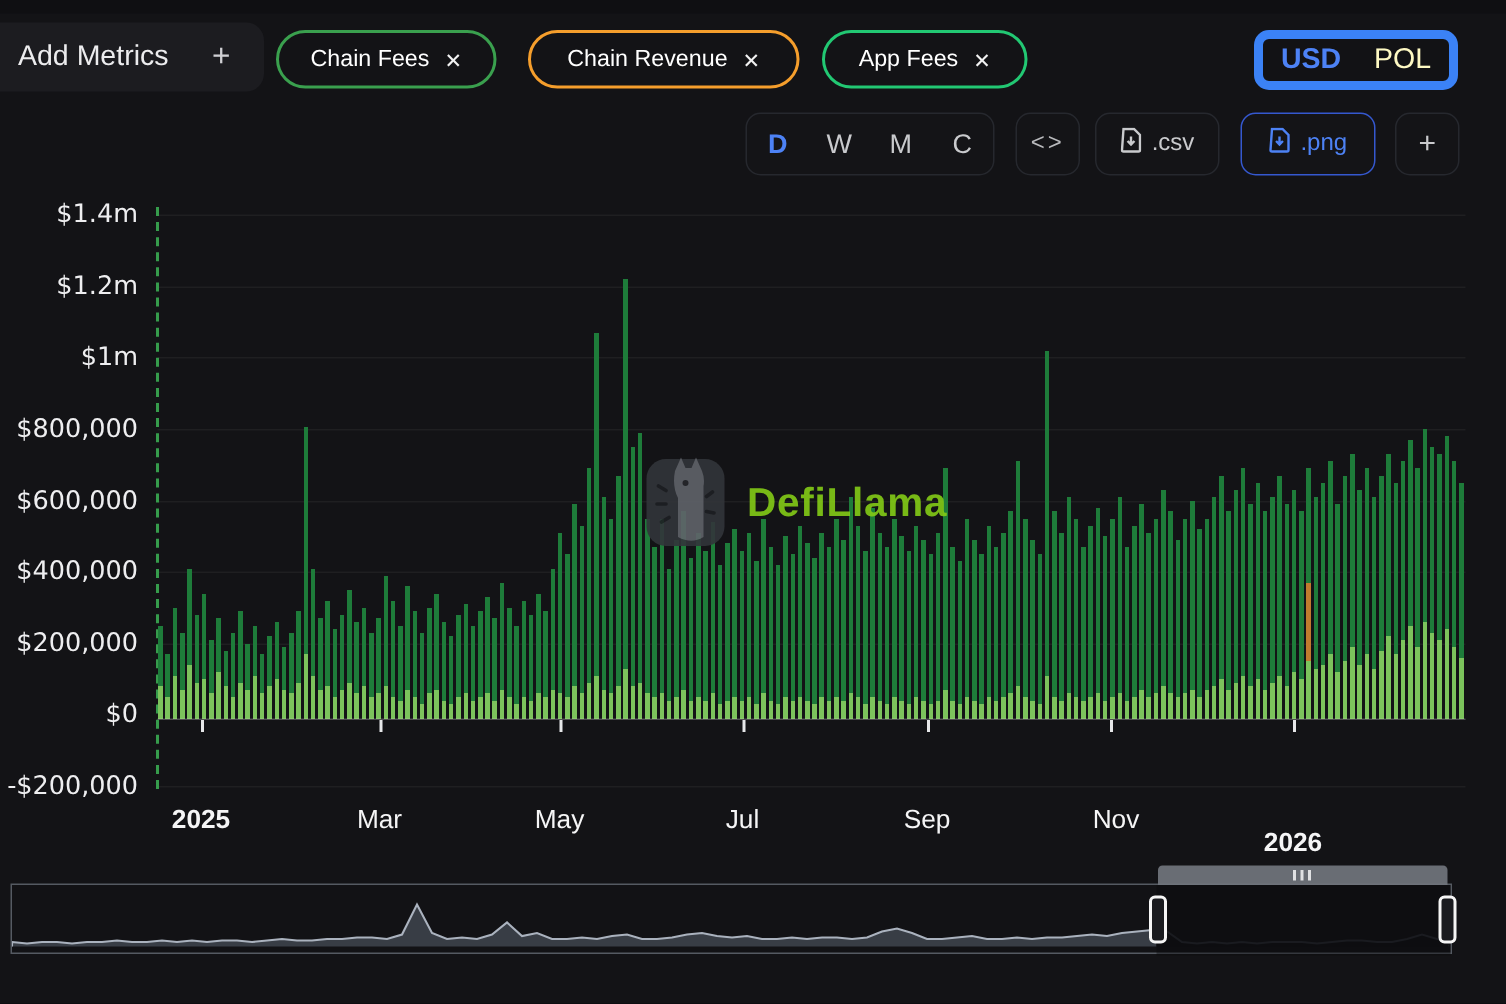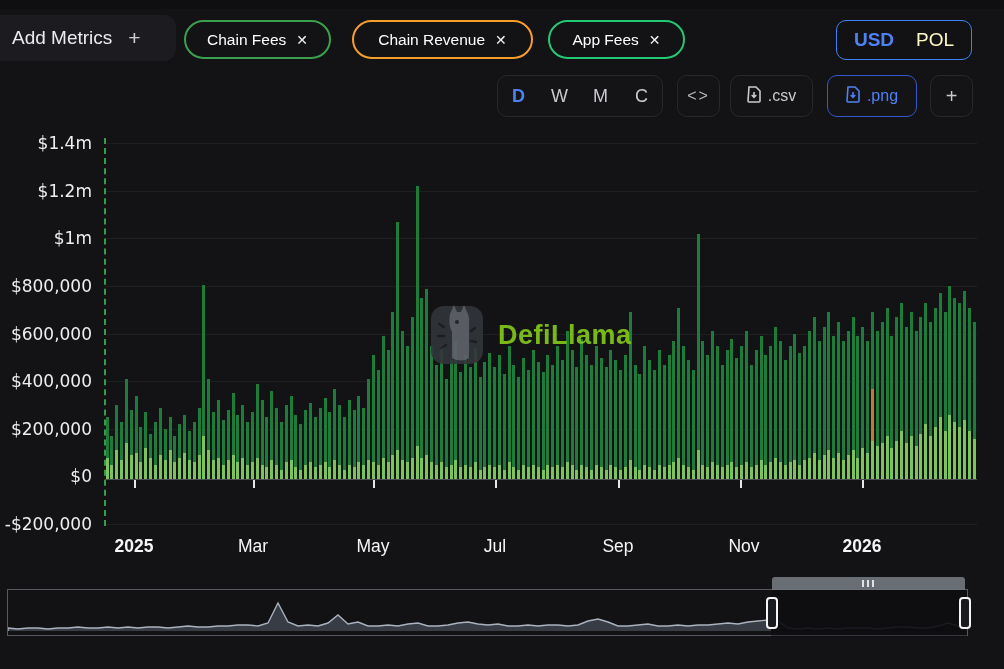--- a/index.html
+++ b/index.html
@@ -8,36 +8,36 @@
     position:relative; width:1004px; height:669px;
     background:#131316; overflow:hidden;
     font-family:"Liberation Sans", sans-serif; color:#ececee;
   }
   .topstrip { position:absolute; left:0; top:0; width:1004px; height:9px; background:#0f0f12; }
 
   
   .add-metrics {
     position:absolute; left:0; top:15px; height:46px; width:176px;
     background:#1c1c20; border-radius:0 12px 12px 0;
-    display:flex; align-items:center; padding-left:12px; gap:16px; cursor:pointer;
+    display:flex; align-items:center; padding-left:12px; gap:29px; cursor:pointer;
   }
   .add-metrics .lbl { font-size:19px; color:#ececee; }
   .add-metrics .plus { font-size:21px; color:#cfcfd3; font-weight:300; }
 
   .pill {
     position:absolute; top:20px; height:39px; border-radius:999px;
     border:2px solid #3aa04e; display:flex; align-items:center; justify-content:center;
     gap:10px; padding:0 18px; background:transparent; cursor:pointer;
   }
   .pill .plabel { font-size:15.5px; color:#ffffff; white-space:nowrap; }
   .pill .pclose { font-size:14px; color:#f2f2f2; }
 
   .cur-toggle {
     position:absolute; left:836px; top:20px; width:136px; height:40px;
-    border:1px solid #3b82f6; border-radius:10px;
+    border:6px solid #3b82f6; border-radius:10px;
     display:flex; align-items:center; justify-content:center; gap:22px; background:#121215;
   }
   .cur-opt { font-size:19px; color:#fef9c3; cursor:pointer; }
   .cur-opt.active { color:#4d82f5; font-weight:bold; }
 
   
   .tbtn {
     position:absolute; top:75px; height:42px; border:1px solid #26282e; border-radius:10px;
     background:#141417; display:flex; align-items:center; justify-content:center;
     color:#c9cacd; cursor:pointer;
@@ -558,21 +558,21 @@
       <div class="xlabel" style="left: 253px;">Mar</div>
       <div class="xtick" style="left: 373px;"></div>
       <div class="xlabel" style="left: 373px;">May</div>
       <div class="xtick" style="left: 495px;"></div>
       <div class="xlabel" style="left: 495px;">Jul</div>
       <div class="xtick" style="left: 618px;"></div>
       <div class="xlabel" style="left: 618px;">Sep</div>
       <div class="xtick" style="left: 740px;"></div>
       <div class="xlabel" style="left: 744px;">Nov</div>
       <div class="xtick" style="left: 862px;"></div>
-      <div class="xlabel bold" style="left: 862px;">2026</div>
+      <div class="xlabel bold" style="left: 862px; margin-top: 15px;">2026</div>
     </div>
 
   <div class="brush-box">
     <svg id="brushsvg" class="brush-svg" width="958" height="44">
         <defs>
           <clipPath id="clL">
             <rect x="0" y="0" width="763" height="44"></rect>
           </clipPath>
           <clipPath id="clR">
             <rect x="763" y="0" width="195" height="44"></rect>

